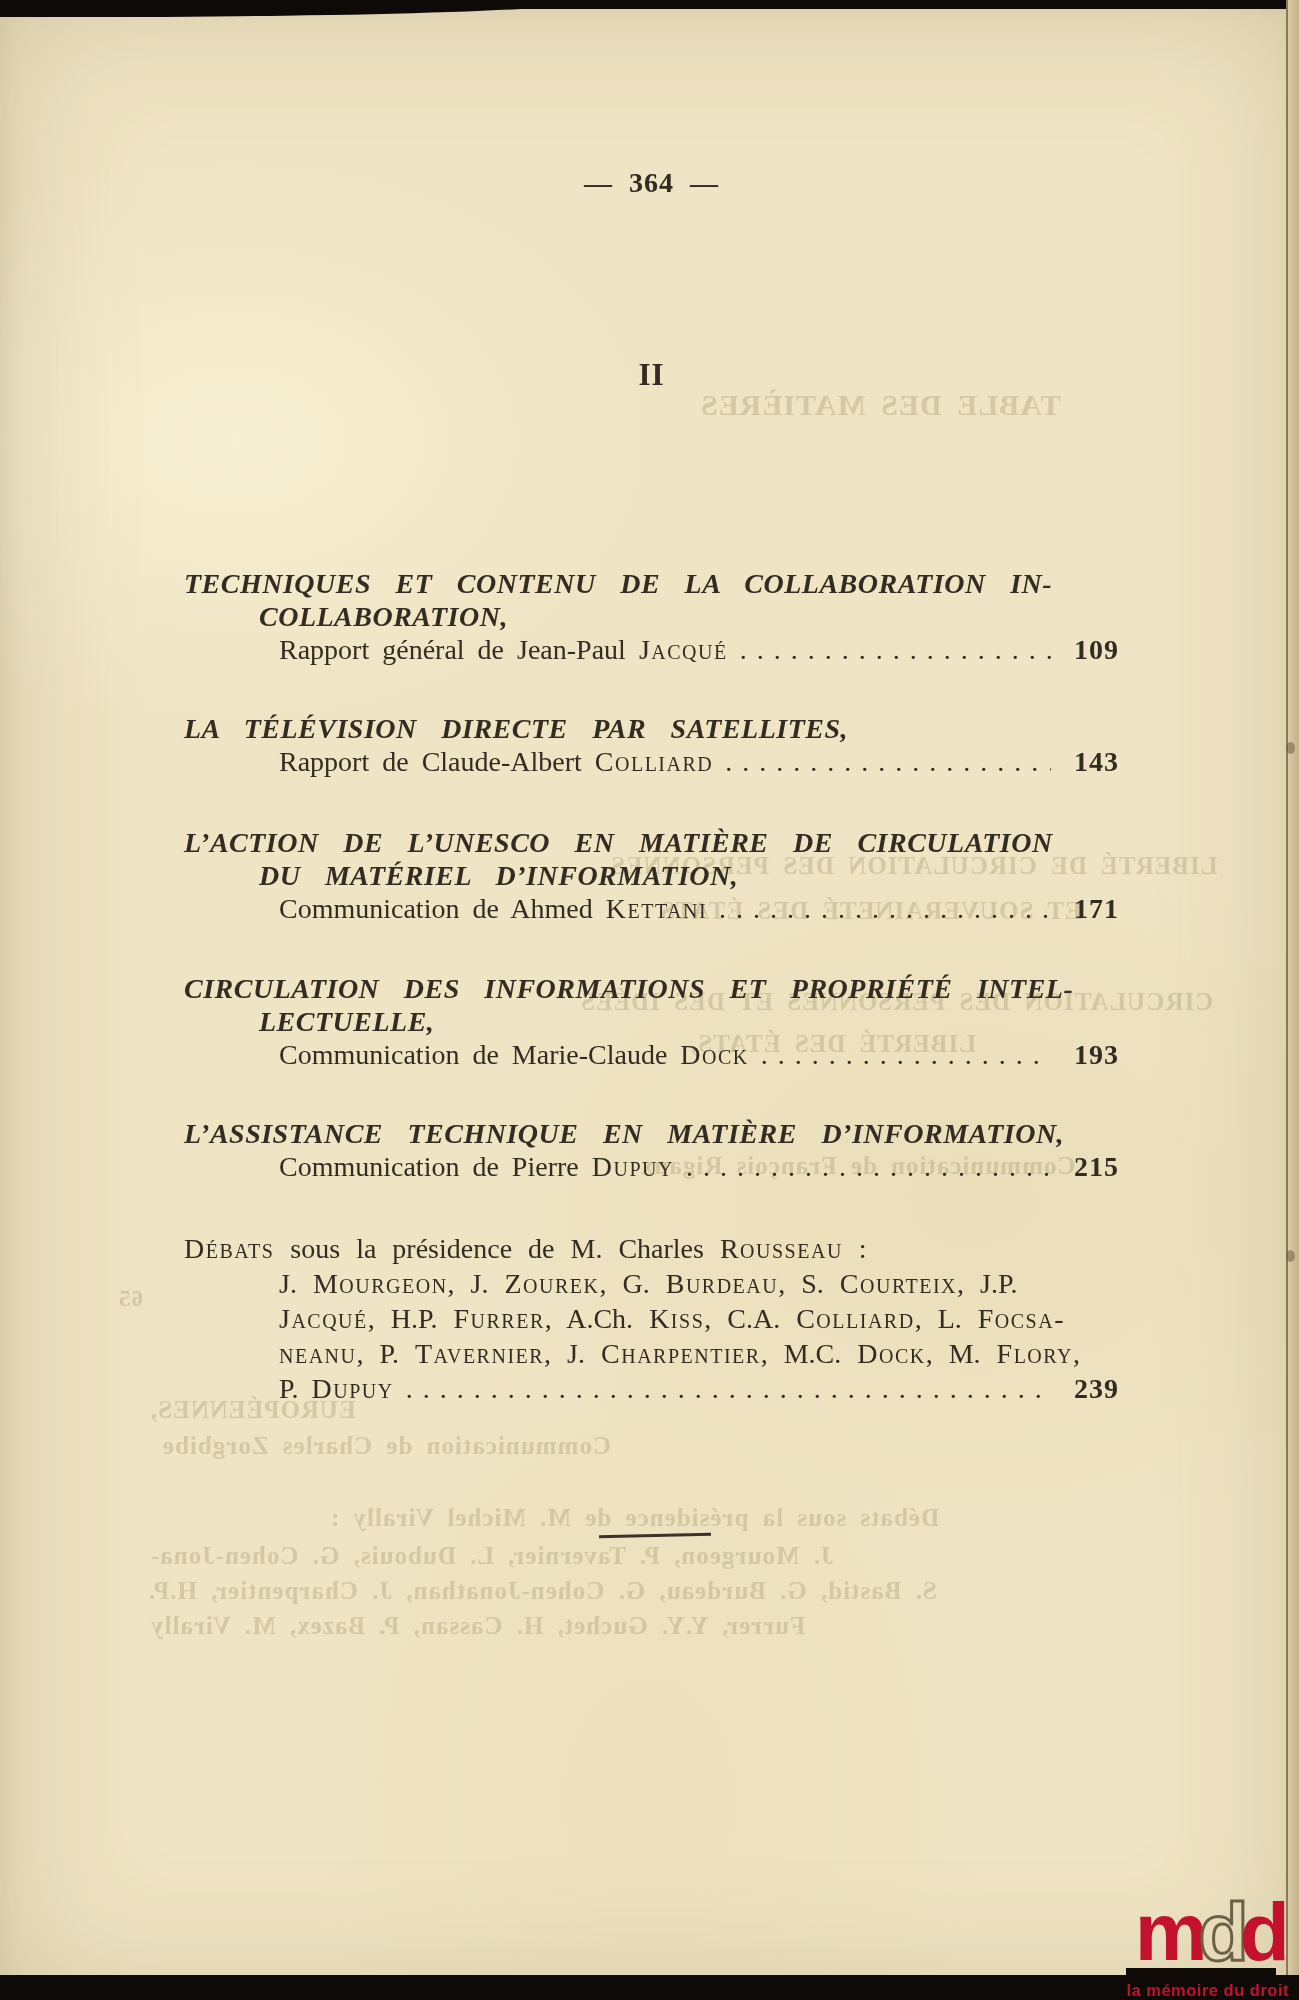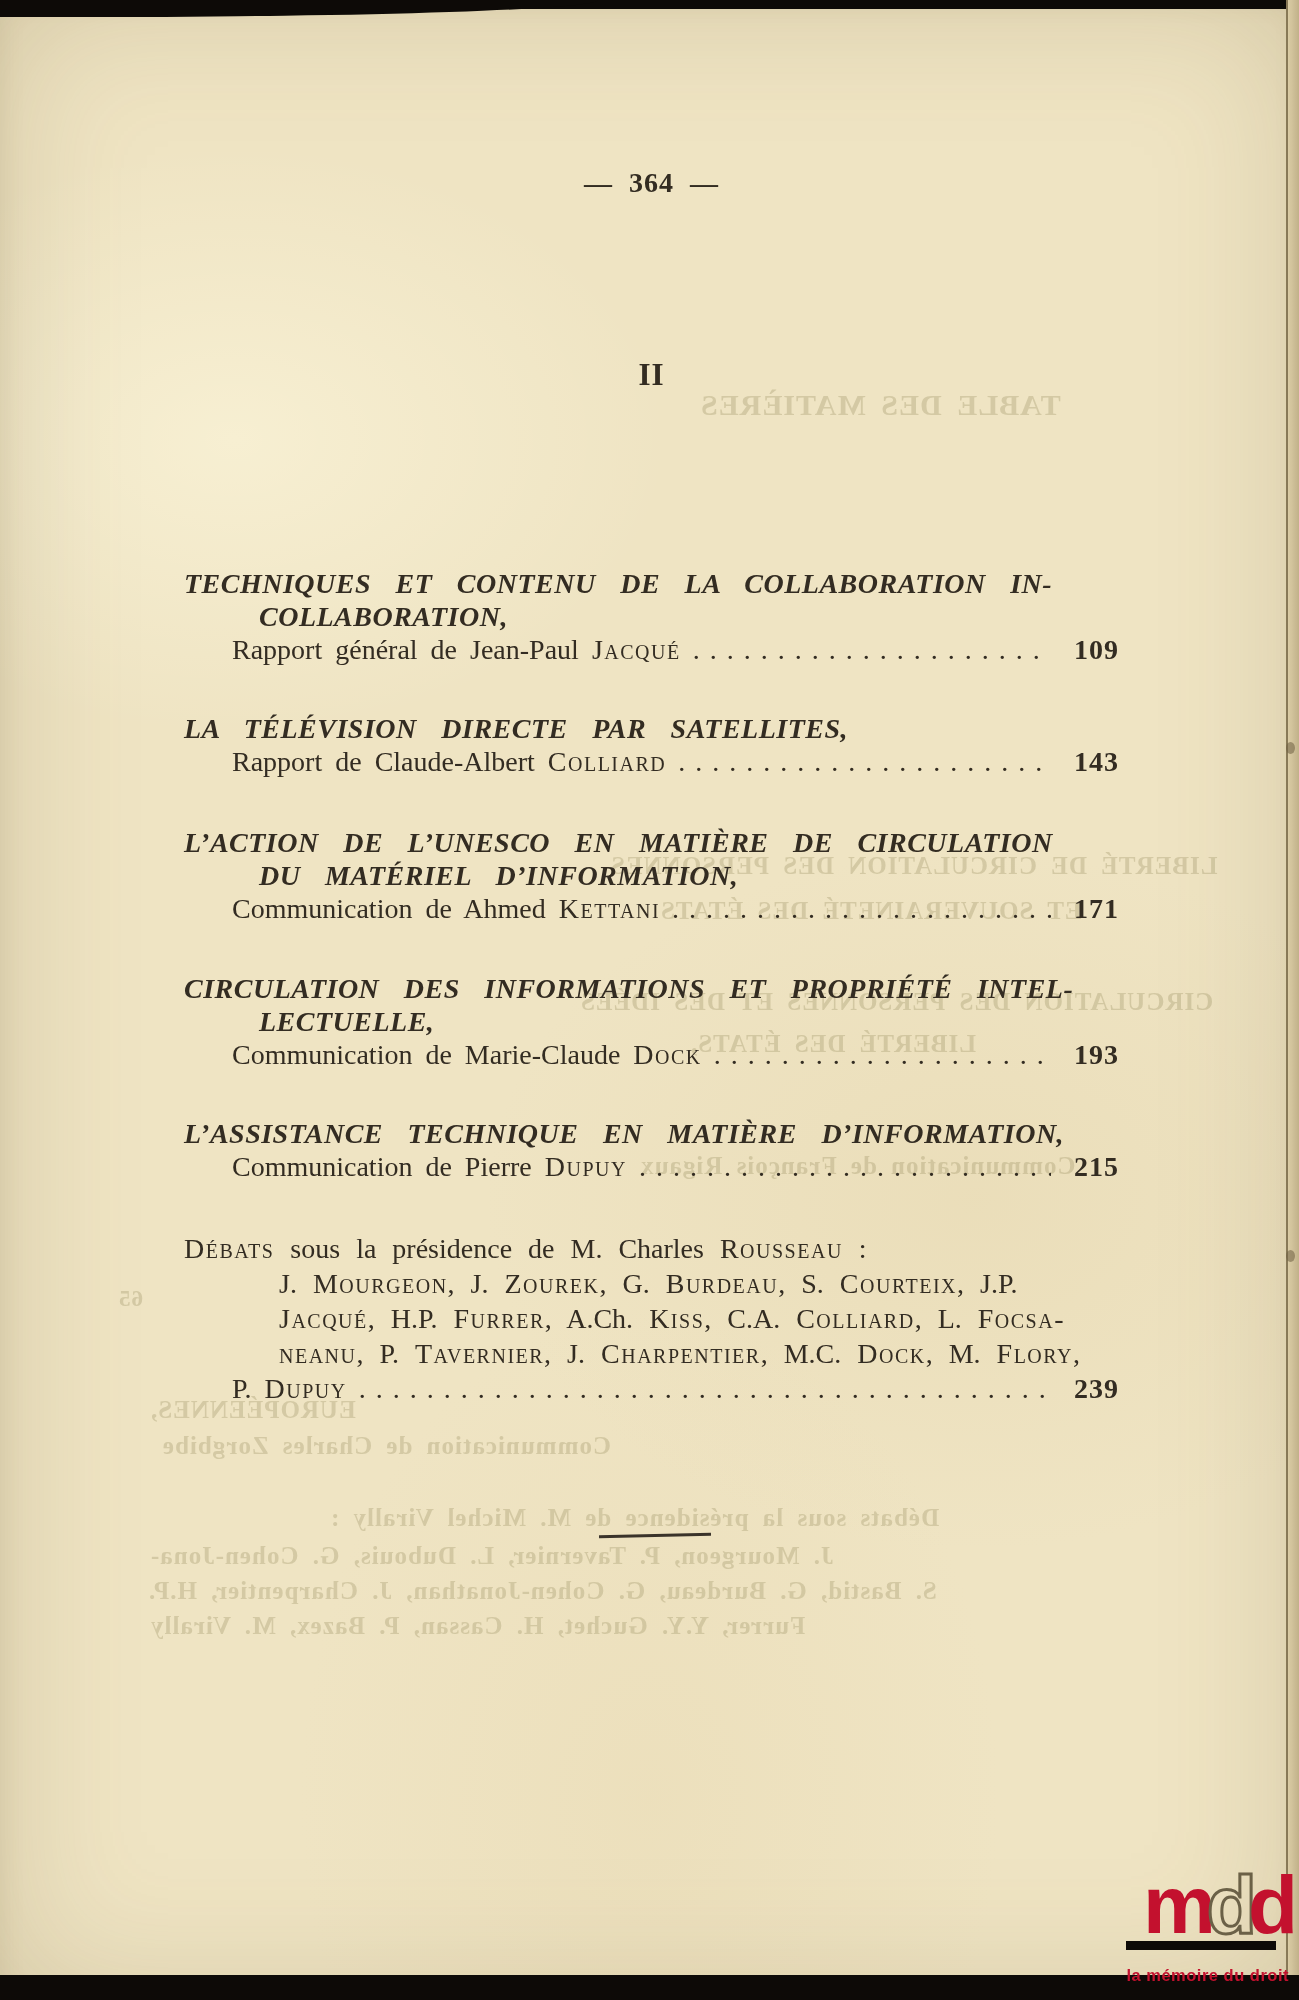--- a/index.html
+++ b/index.html
@@ -38,42 +38,42 @@
     font-size:33px;line-height:41px;font-weight:700;letter-spacing:1px;word-spacing:19px;}
   
   #entries .entry{position:absolute;left:0;width:100%;font-size:28px;line-height:33px;}
   #entries .entry:nth-child(1){top:567px}
   #entries .entry:nth-child(2){top:712px}
   #entries .entry:nth-child(3){top:826px}
   #entries .entry:nth-child(4){top:972px}
   #entries .entry:nth-child(5){top:1117px}
   .h{font-style:italic;font-weight:700;letter-spacing:.5px;word-spacing:17px;white-space:nowrap;}
   .h.cont{margin-left:75px;}
-  .ref{display:flex;align-items:flex-start;margin-left:48px;word-spacing:6px;}
+  .ref{display:flex;align-items:flex-start;margin-left:95px;word-spacing:6px;}
   .dots{flex:1;overflow:hidden;white-space:nowrap;letter-spacing:10px;margin-left:12px;margin-right:6px;}
   .pg{min-width:62px;text-align:right;font-weight:700;letter-spacing:1px;}
   .sc{font-variant:small-caps;letter-spacing:1.5px;}
   
   #debates{position:absolute;left:0;top:1231px;width:100%;font-size:28px;line-height:35px;}
   .deb-line{word-spacing:9px;white-space:nowrap;}
   .deb-line.ind{margin-left:95px;}
   
   .divider{position:absolute;left:415px;top:1534px;width:112px;height:3px;background:#3a332a;
     transform:rotate(-1.2deg);}
   
   #ghosts .ghost{position:absolute;transform:scaleX(-1);color:rgba(150,138,92,.30);
     filter:blur(.5px);white-space:nowrap;font-weight:700;letter-spacing:1px;word-spacing:6px;}
   
-  .mdd{position:absolute;right:10px;bottom:15px;z-index:4;text-align:right;
+  .mdd{position:absolute;right:10px;bottom:0;z-index:4;text-align:center;
     font-family:"Liberation Sans","DejaVu Sans",sans-serif;}
   .mdd-word{font-weight:700;font-size:82px;line-height:.82;letter-spacing:-9px;color:#c3112e;}
   .mdd-letter{display:inline;}
   .mdd-letter.outline{color:transparent;-webkit-text-stroke:3px #6b6147;}
   .mdd-bar{width:150px;height:9px;background:#0d0a07;margin-top:3px;}
-  .mdd-tag{color:#c3112e;font-size:16.5px;font-weight:700;margin-top:16px;letter-spacing:.5px;white-space:nowrap;}
+  .mdd-tag{color:#c3112e;font-size:16.5px;font-weight:700;margin-top:4px;letter-spacing:.5px;white-space:nowrap;}
 </style>
 </head>
 <body>
 
 <div class="page">
 
   <div class="mottle"></div>
 
   <div id="ghosts">
       <div class="ghost" style="left: 700px; top: 388px; font-size: 30px;">TABLE DES MATIÈRES</div>

